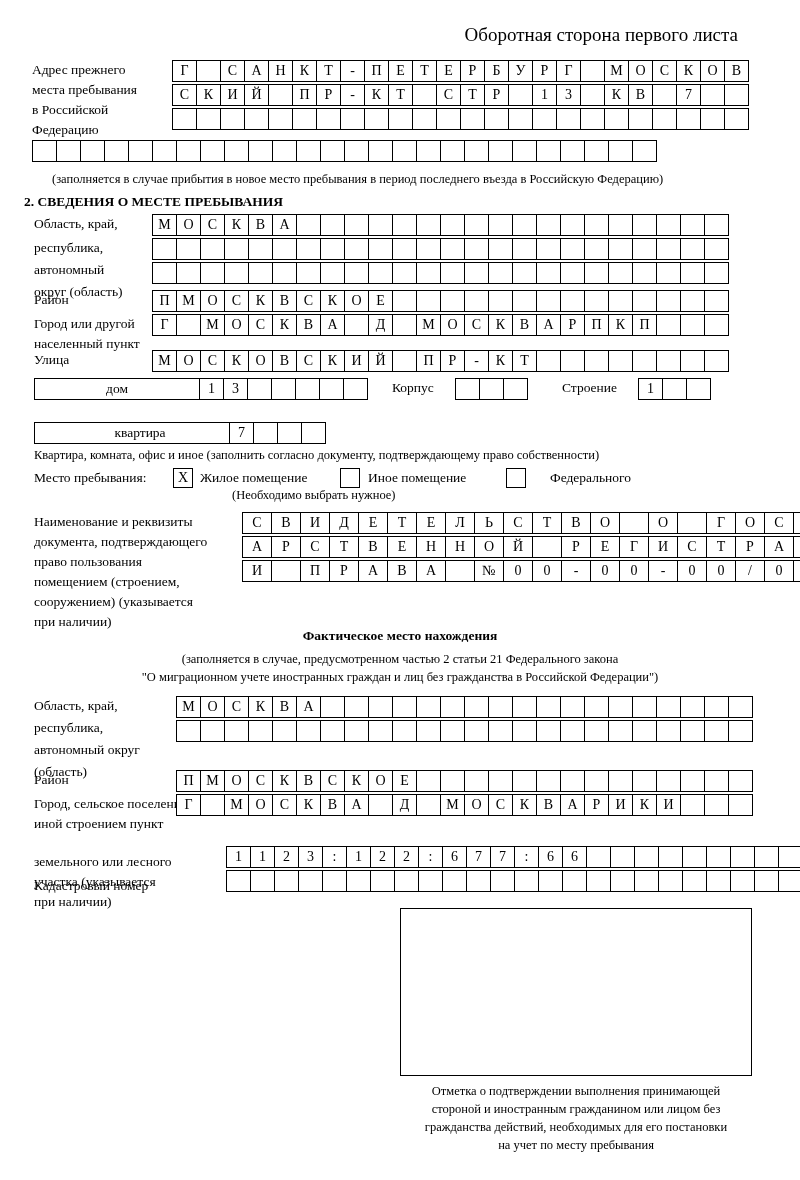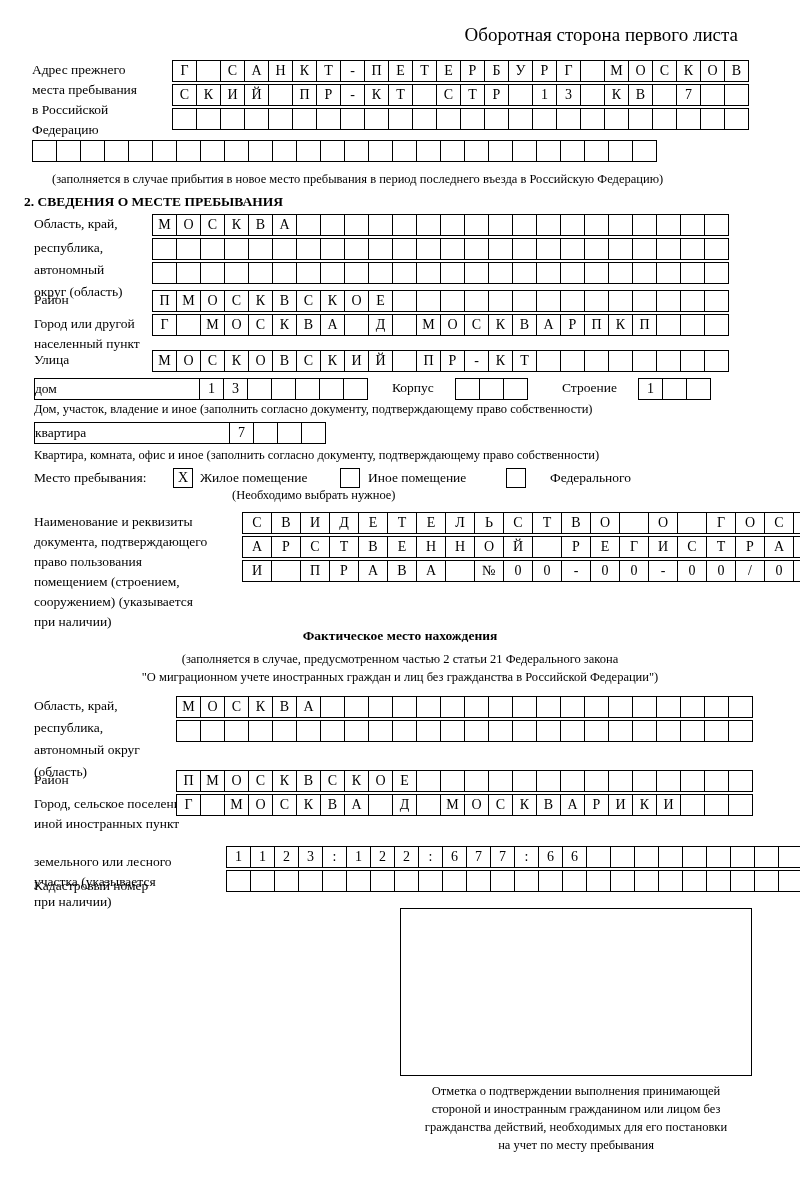--- a/index.html
+++ b/index.html
@@ -33,21 +33,21 @@
     font-family:"Liberation Serif", serif;
     background:#fff;
   }
   .cell.w30{width:30px;}
 
   .note{position:absolute;font-size:12.5px;}
   .sect-title{position:absolute;font-weight:bold;font-size:13.5px;}
 
   .labelbox{
     position:absolute;border:1px solid #000;box-sizing:border-box;
-    height:22px;line-height:20px;text-align:left;font-size:13.5px;
+    height:22px;line-height:20px;text-align:center;font-size:13.5px;
   }
   .chk{
     width:20px;height:20px;border:1px solid #000;box-sizing:border-box;
     display:inline-block;text-align:center;line-height:18px;font-size:14px;
     vertical-align:middle;
   }
   .bigbox{
     position:absolute;border:1px solid #000;box-sizing:border-box;
   }
 </style>
@@ -359,21 +359,20 @@
       <div class="cell"></div>
       <div class="cell"></div>
     </div>
   <div class="lbl" style="left:562px;top:380px;">Строение</div>
   <div class="grid" id="sr0" style="left:638px;top:378px;">
       <div class="cell">1</div>
       <div class="cell"></div>
       <div class="cell"></div>
     </div>
 
-  <div class="note" style="left:34px;top:402px;">Дом, участок, владение и иное (заполнить согласно документу, подтверждающему право собственности)</div>
 
   <div class="labelbox" style="left:34px;top:422px;width:212px;">квартира</div>
   <div class="grid" id="fl0" style="left:229px;top:422px;">
       <div class="cell">7</div>
       <div class="cell"></div>
       <div class="cell"></div>
       <div class="cell"></div>
     </div>
   <div class="note" style="left:34px;top:448px;">Квартира, комната, офис и иное (заполнить согласно документу, подтверждающему право собственности)</div>
 
@@ -544,21 +543,21 @@
       <div class="cell"></div>
       <div class="cell"></div>
       <div class="cell"></div>
       <div class="cell"></div>
       <div class="cell"></div>
       <div class="cell"></div>
       <div class="cell"></div>
     </div>
 
   <div class="lbl" style="left:34px;top:796px;">Город, сельское поселение,</div>
-  <div class="lbl" style="left:34px;top:816px;">иной иностранных пункт</div>
+  <div class="lbl" style="left:34px;top:816px;">иной строением пункт</div>
   <div class="grid" id="ac0" style="left:176px;top:794px;">
       <div class="cell">Г</div>
       <div class="cell"></div>
       <div class="cell">М</div>
       <div class="cell">О</div>
       <div class="cell">С</div>
       <div class="cell">К</div>
       <div class="cell">В</div>
       <div class="cell">А</div>
       <div class="cell"></div>

